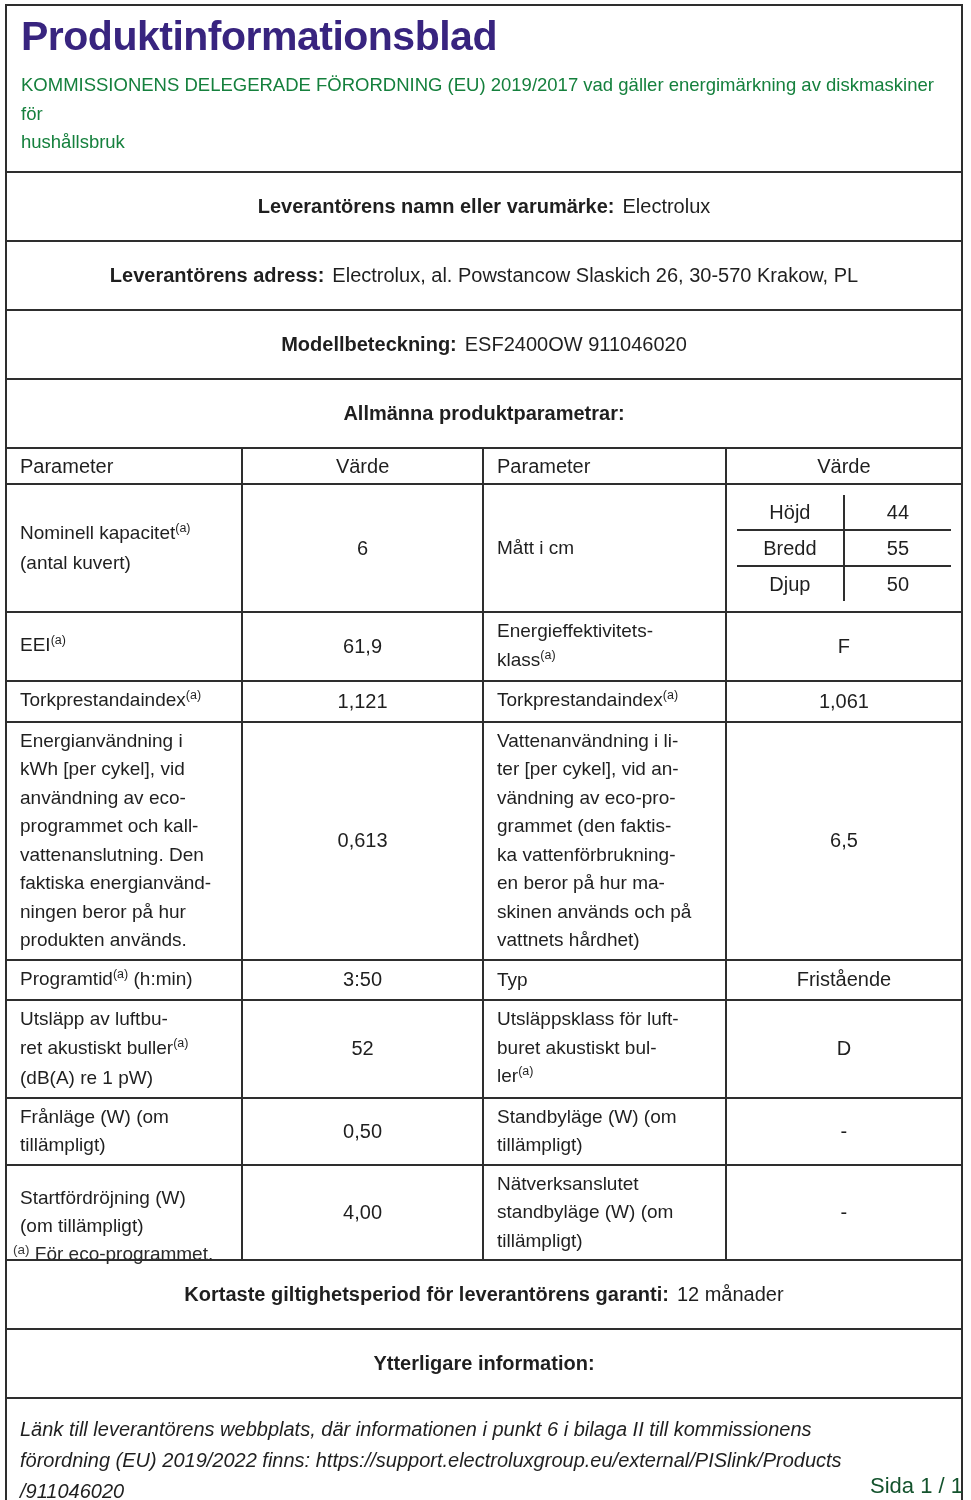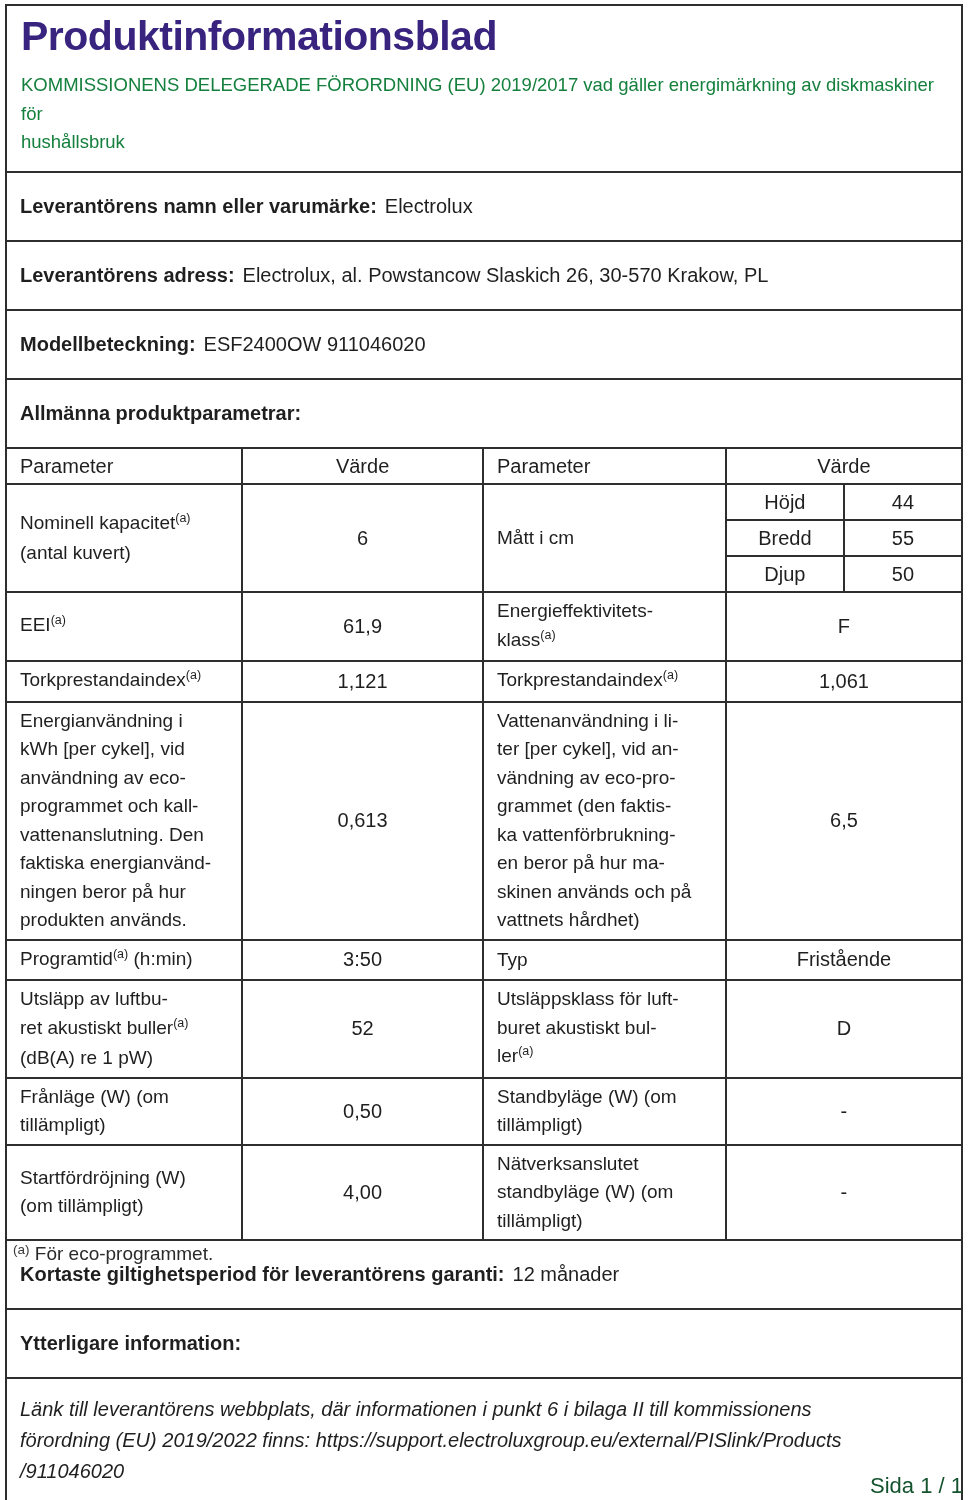--- a/index.html
+++ b/index.html
@@ -45,21 +45,21 @@
   }
   .subtitle {
     margin: 0;
     font-size: 18.5px;
     line-height: 1.55;
     white-space: pre-line;
     color: #15803d;
   }
 
   
-  .r-info td { padding: 22px 13px; }
+  .r-info td { padding: 22px 13px; text-align: center; }
   .lbl { font-weight: bold; }
   .val { margin-left: 8px; }
 
   
   .r-head td { padding: 0 13px; }
   .c { text-align: center; }
   td.p {
     font-size: 19px;
     line-height: 28.5px;
     padding: 4px 8px 4px 13px;
@@ -69,21 +69,21 @@
   td.v {
     text-align: center;
     font-size: 20px;
   }
   .sp {
     font-size: 12.5px;
     position: relative;
     top: -7px;
     letter-spacing: 0;
   }
-  td.dims-cell { padding: 0; vertical-align: middle; }
+  td.dims-cell { padding: 10px; vertical-align: middle; }
   table.dims {
     width: 100%;
     border-collapse: collapse;
     table-layout: fixed;
   }
   table.dims td {
     border: none;
     text-align: center;
     font-size: 20px;
     height: 32px;

